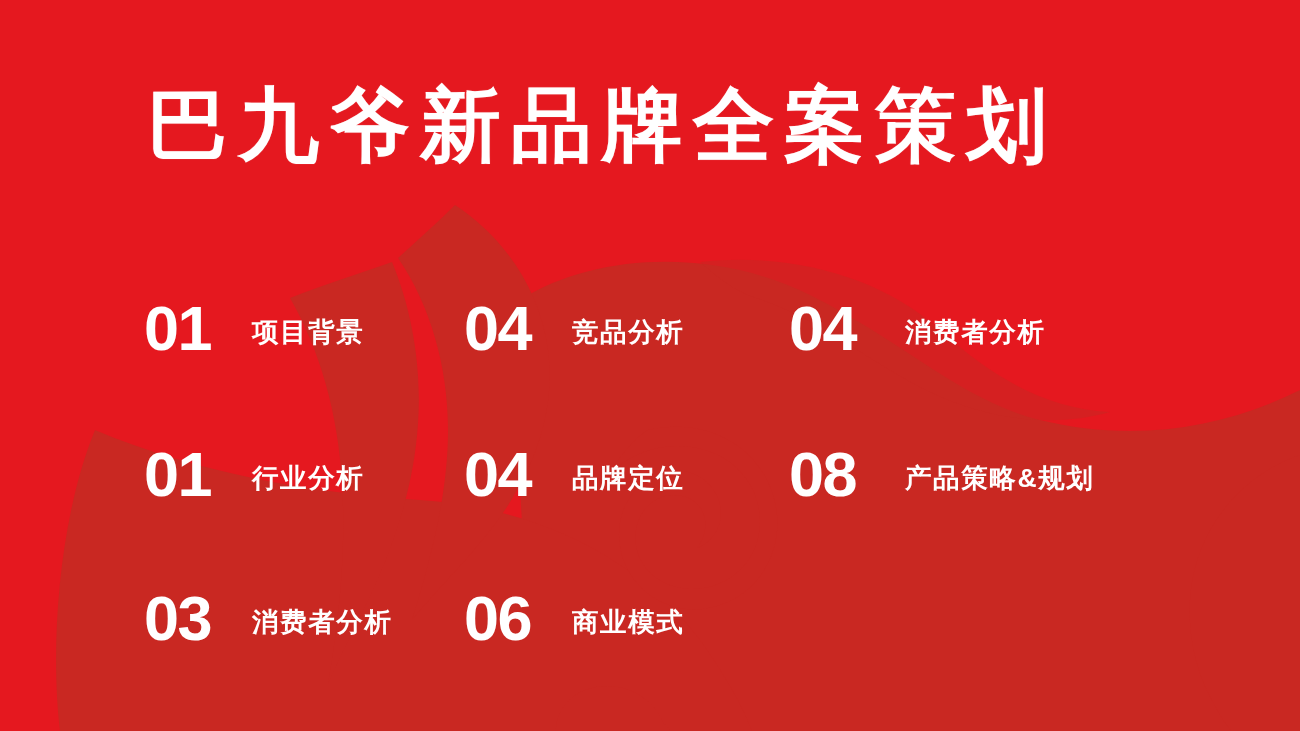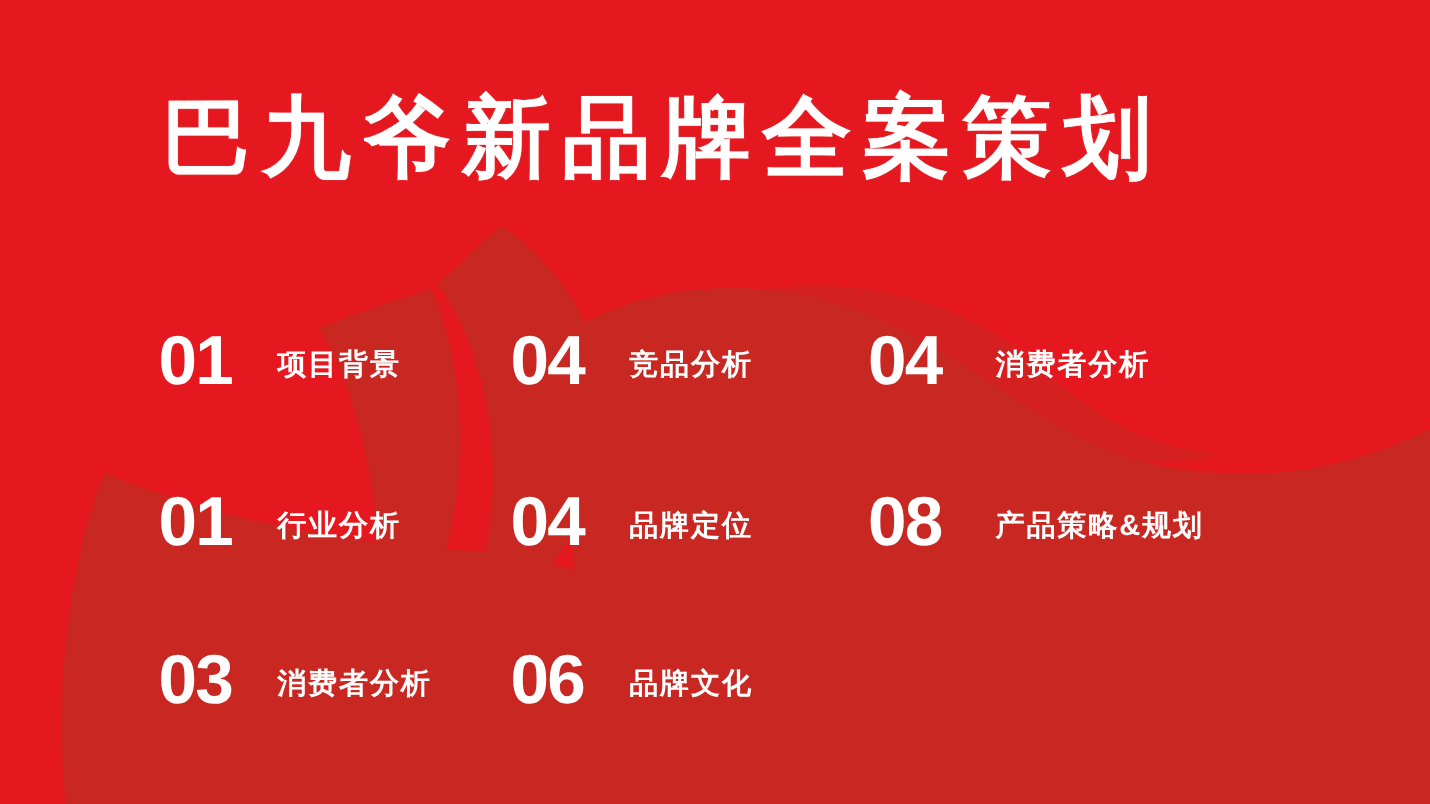--- a/index.html
+++ b/index.html
@@ -162,18 +162,18 @@
       <span class="agenda-label">产品策略&amp;规划</span>
     </div>
 
     <div class="agenda-item col-1">
       <span class="agenda-num">03</span>
       <span class="agenda-label">消费者分析</span>
     </div>
 
     <div class="agenda-item col-2">
       <span class="agenda-num">06</span>
-      <span class="agenda-label">品牌文化</span>
+      <span class="agenda-label">商业模式</span>
     </div>
 
 
   </div>
 </div>
 
 </body></html>

